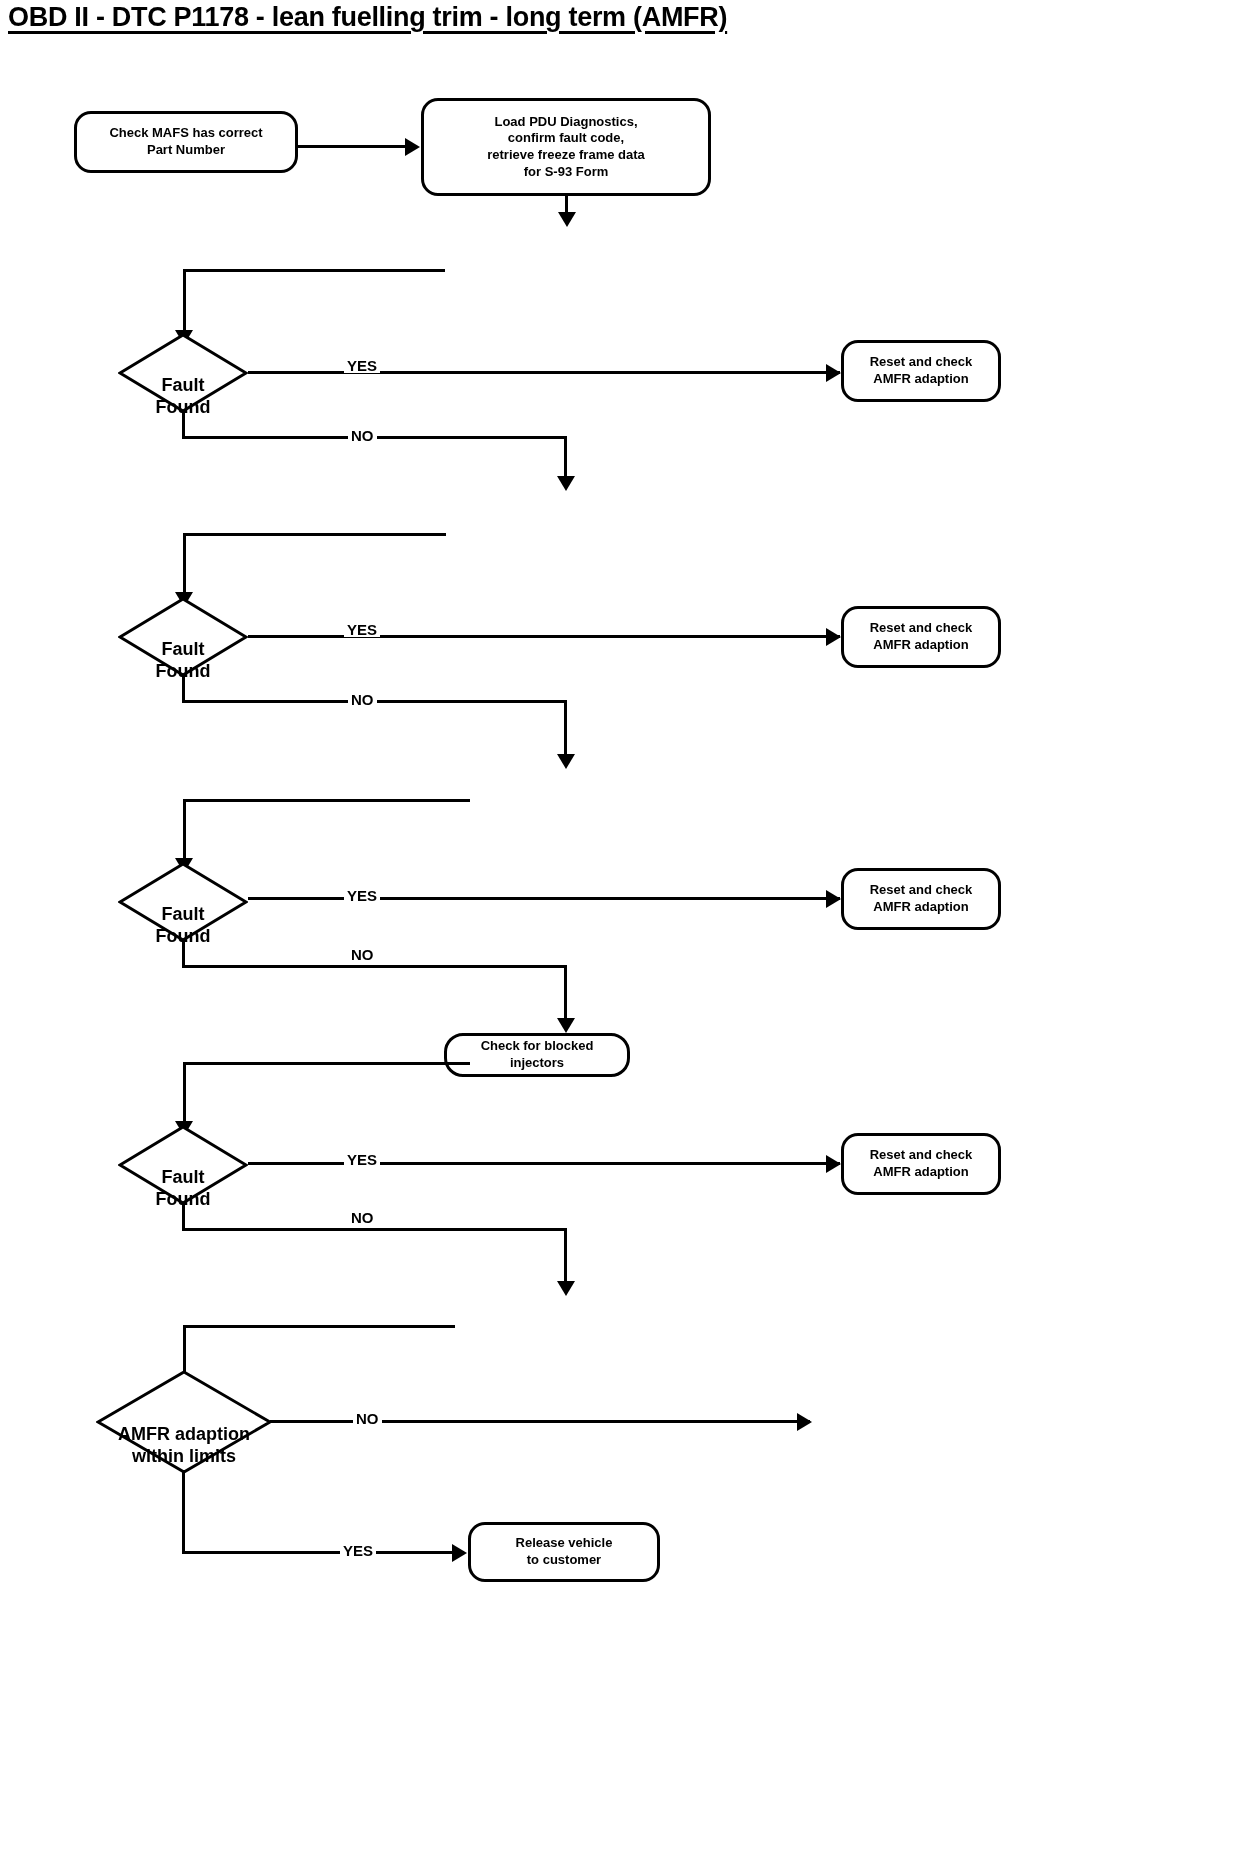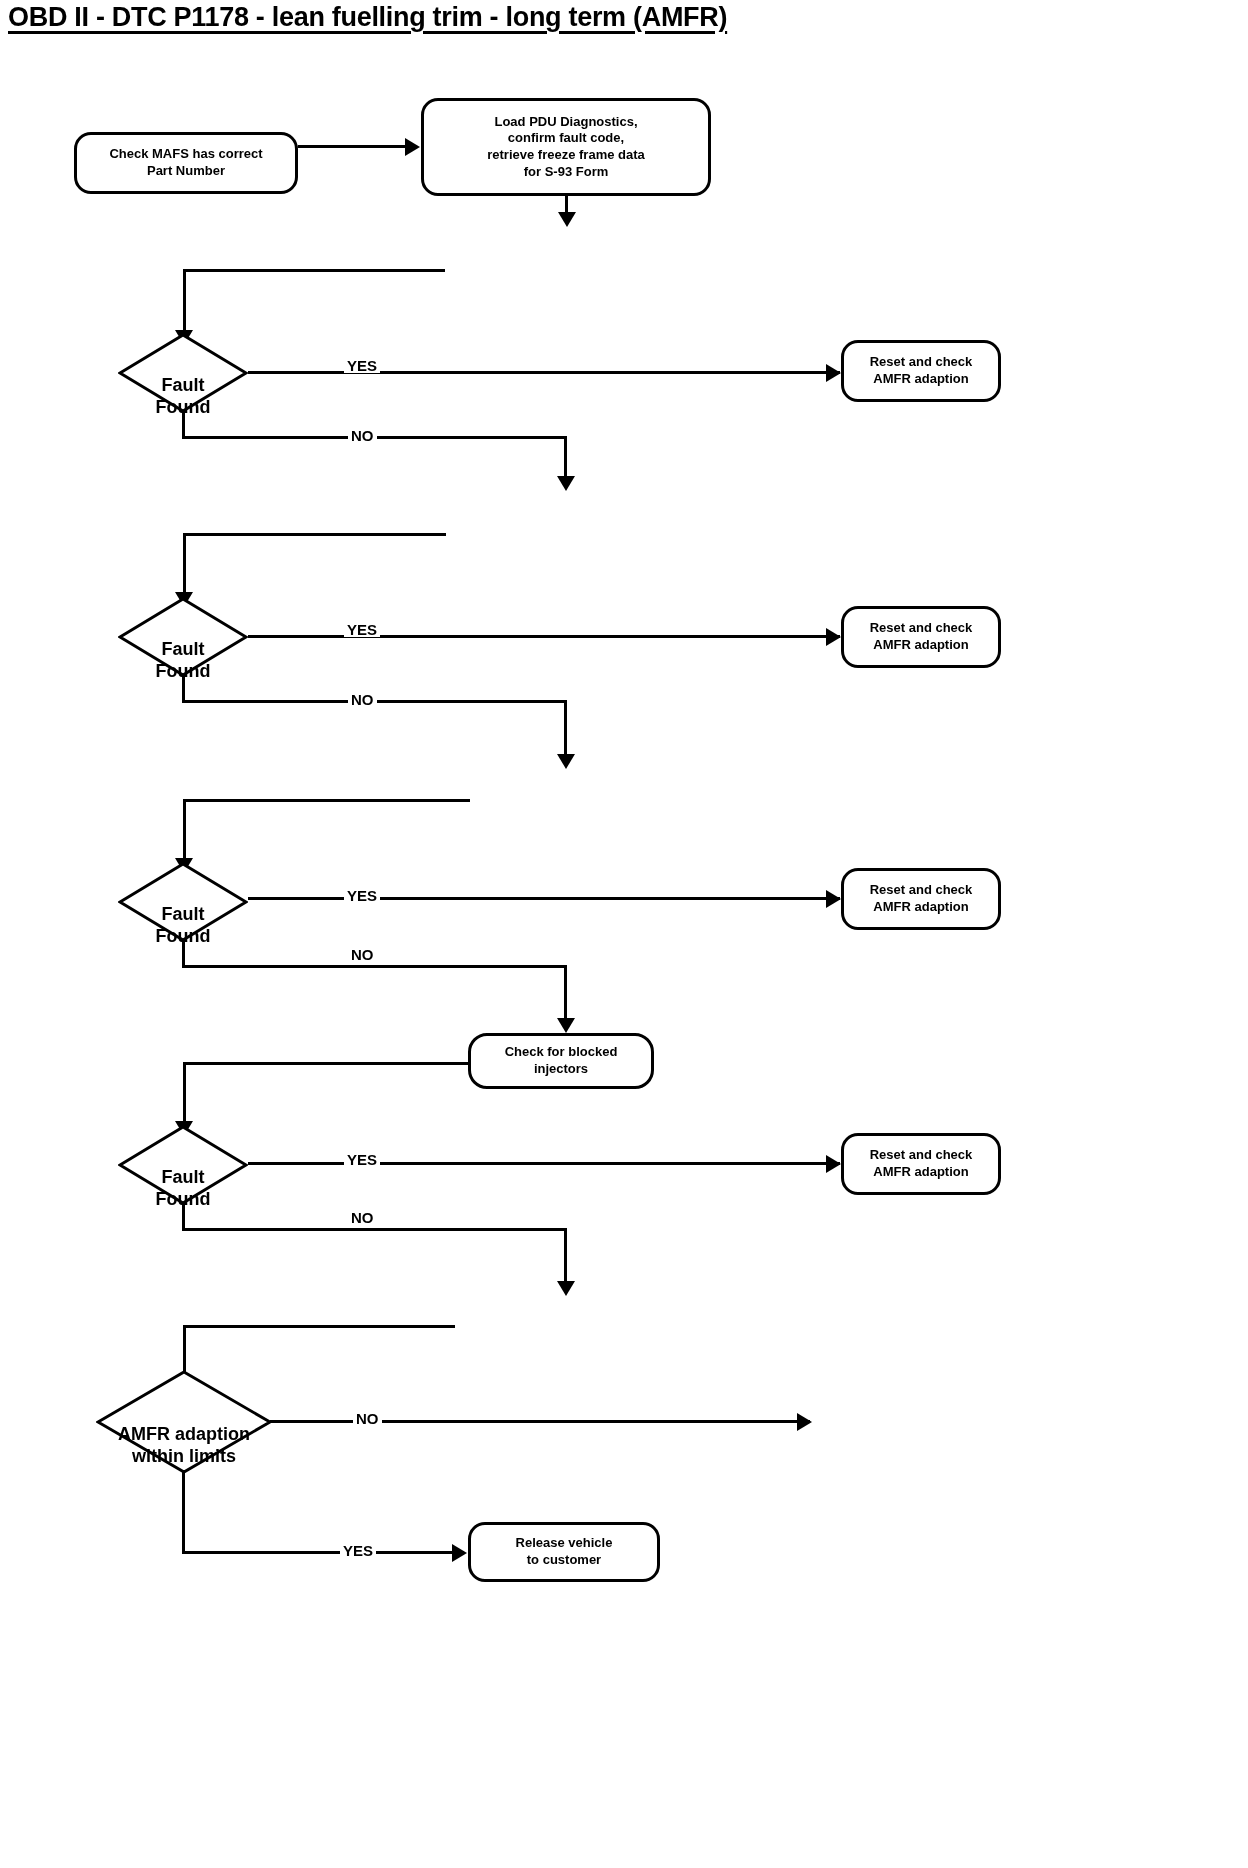--- a/index.html
+++ b/index.html
@@ -104,21 +104,21 @@
     line-height: 1;
   }
 </style>
 </head>
 <body>
 
 <div id="page">
 
   <div id="doc-title">OBD II - DTC P1178 - lean fuelling trim - long term (AMFR)</div>
 
-  <div class="node proc" style="left:74px; top:132px; width:224px; height:62px;">
+  <div class="node proc" style="left:74px; top:111px; width:224px; height:62px;">
     <span style="white-space:pre-line;">Check MAFS has correct
 Part Number</span>
   </div>
 
   <div class="hline" style="left:298px; top:145px; width:110px;"></div>
   <div class="arrow-right" style="left:405px; top:138px;"></div>
 
   <div class="node proc" style="left:421px; top:98px; width:290px; height:98px;">
     <span style="white-space:pre-line;">Load PDU Diagnostics,
 confirm fault code,
@@ -206,21 +206,21 @@
     <span style="white-space:pre-line;">Reset and check
 AMFR adaption</span>
   </div>
 
   <div class="vline" style="left:182px; top:939px; height:28px;"></div>
   <div class="hline" style="left:182px; top:965px; width:385px;"></div>
   <div class="vline" style="left:564px; top:965px; height:58px;"></div>
   <div class="arrow-down" style="left:557px; top:1018px;"></div>
   <div class="edge-label" style="left:348px; top:947px;">NO</div>
 
-  <div class="node proc" style="left:468px; top:1033px; width:186px; height:56px;border-radius:19px;">
+  <div class="node proc" style="left:444px; top:1033px; width:186px; height:44px;border-radius:19px;">
     <span style="white-space:pre-line;">Check for blocked
 injectors</span>
   </div>
 
   <div class="vline" style="left:183px; top:1062px; height:68px;"></div>
   <div class="hline" style="left:183px; top:1062px; width:287px;"></div>
   <div class="arrow-down" style="left:175px; top:1121px;"></div>
 
   <div class="node decision" style="left:118px; top:1125px; width:130px; height:80px;">
     <svg class="dia-shape" viewBox="0 0 130 80" preserveAspectRatio="none">

